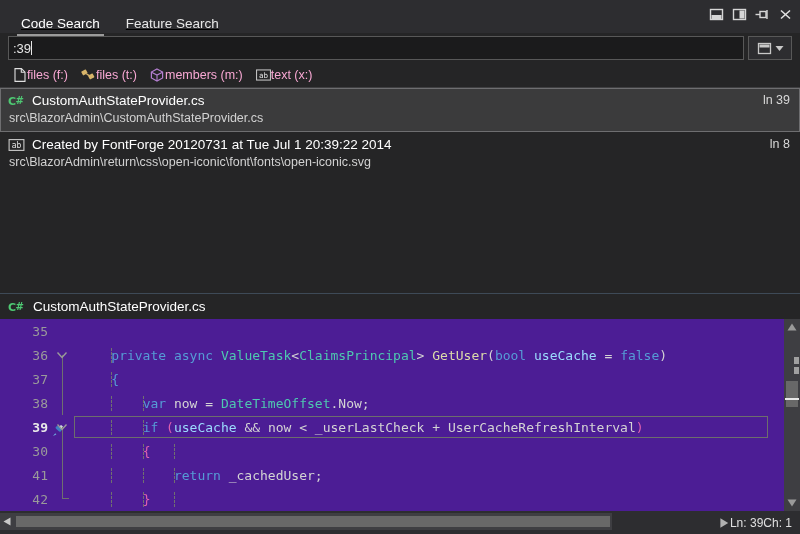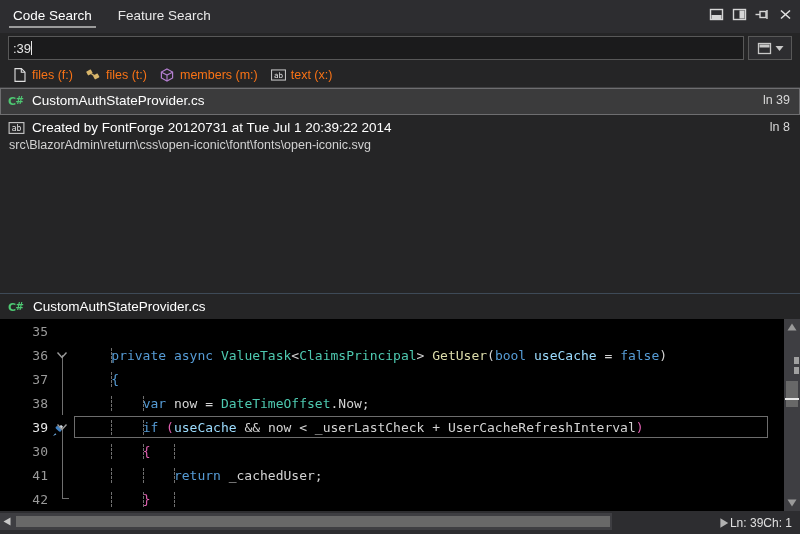--- a/index.html
+++ b/index.html
@@ -16,21 +16,22 @@
     display: flex; flex-direction: column;
   }
 
   
   .tabstrip {
     position: relative;
     height: 33px;
     background: #2d2d30;
     display: flex; align-items: flex-start;
     flex: 0 0 auto;
-    padding: 0;
+    padding: 8px;
+    text-decoration: underline;
   }
   .tab {
     position: relative;
     font-size: 13.5px;
     color: #f1f1f1;
     padding: 8px 13px 7px 13px;
     cursor: default;
     white-space: nowrap;
   }
   .tab.active { color: #ffffff; }
@@ -95,23 +96,23 @@
   
   .filterrow {
     flex: 0 0 auto;
     height: 24px;
     display: flex; align-items: center;
     padding: 0 12px;
     gap: 13px;
     background: #252526;
   }
   .chip {
-    display: flex; align-items: center; gap: 5px;
+    display: flex; align-items: center; 
     font-size: 12.5px;
-    color: #f97316;
+    color: #f9a8d4;
     cursor: default;
     white-space: nowrap;
   }
   .chip .glyph { display: flex; align-items: center; justify-content: center; width: 15px; height: 15px; }
 
   
   .results {
     flex: 1 1 auto;
     background: #252526;
     border-top: 1px solid #3f3f41;
@@ -169,41 +170,41 @@
     flex: 0 0 auto;
     height: 192px;
     display: flex;
     background: #1e1e1e;
     position: relative;
   }
   .editor {
     flex: 1 1 auto;
     position: relative;
     overflow: hidden;
-    background: #000000;
+    background: #4c1d95;
   }
   .coderow {
     position: relative;
     height: 24px;
     display: flex; align-items: center;
     font-family: "DejaVu Sans Mono", monospace;
     font-size: 13px;
     white-space: pre;
   }
   .gutter {
     flex: 0 0 auto;
     width: 52px;
     text-align: right;
     padding-right: 4px;
     color: #9a9a9a;
     font-family: "DejaVu Sans Mono", monospace;
     font-size: 13px;
     position: relative;
   }
-  .coderow.current .gutter { color: #e8e8e8; font-weight: normal; }
+  .coderow.current .gutter { color: #e8e8e8; font-weight: bold; }
   .bkmk { position: absolute; right: -13px; top: 4px; width: 14px; height: 14px; }
   .outline {
     flex: 0 0 auto;
     width: 22px;
     height: 24px;
     position: relative;
   }
   .outline .vline {
     position: absolute; left: 10px; top: 0; bottom: 0;
     width: 1px; background: #6f6f6f;
@@ -395,20 +396,21 @@
     <div class="result selected">
       <div class="res-line1">
         <span class="res-icon">
           <svg width="17" height="14" viewBox="0 0 17 14">
             <text x="0" y="11" font-family="DejaVu Sans, sans-serif" font-size="11" font-weight="bold" fill="#4ec973">C</text>
             <text x="7.5" y="10" font-family="DejaVu Sans, sans-serif" font-size="10" font-weight="bold" fill="#4ec973">#</text>
           </svg>
         </span>
         <span class="res-title">CustomAuthStateProvider.cs</span>
       </div>
+      <div class="res-line2">src\BlazorAdmin\CustomAuthStateProvider.cs</div>
       <div class="res-ln">ln 39</div>
     </div>
 
     <div class="result">
       <div class="res-line1">
         <span class="res-icon">
           <svg width="17" height="12" viewBox="0 0 17 12">
             <rect x="1.1" y="0.6" width="14.8" height="10.8" fill="none" stroke="#c9c9c9" stroke-width="1.1"></rect>
             <text x="8.5" y="9" font-family="DejaVu Sans Mono, monospace" font-size="8" fill="#e8e8e8" text-anchor="middle">ab</text>
           </svg>

